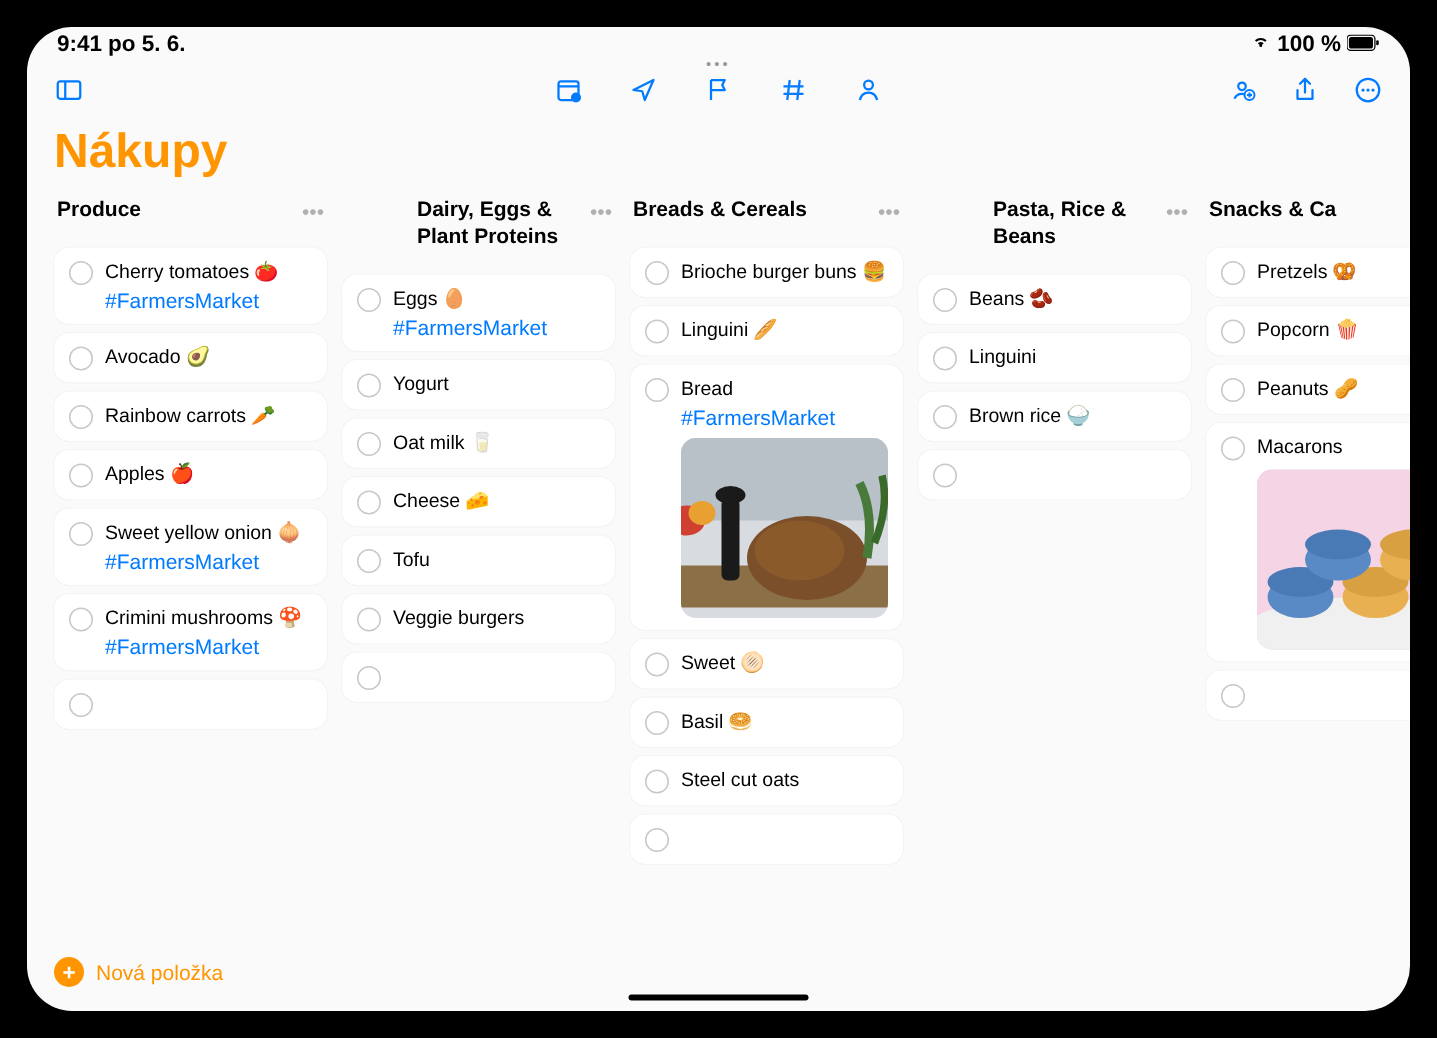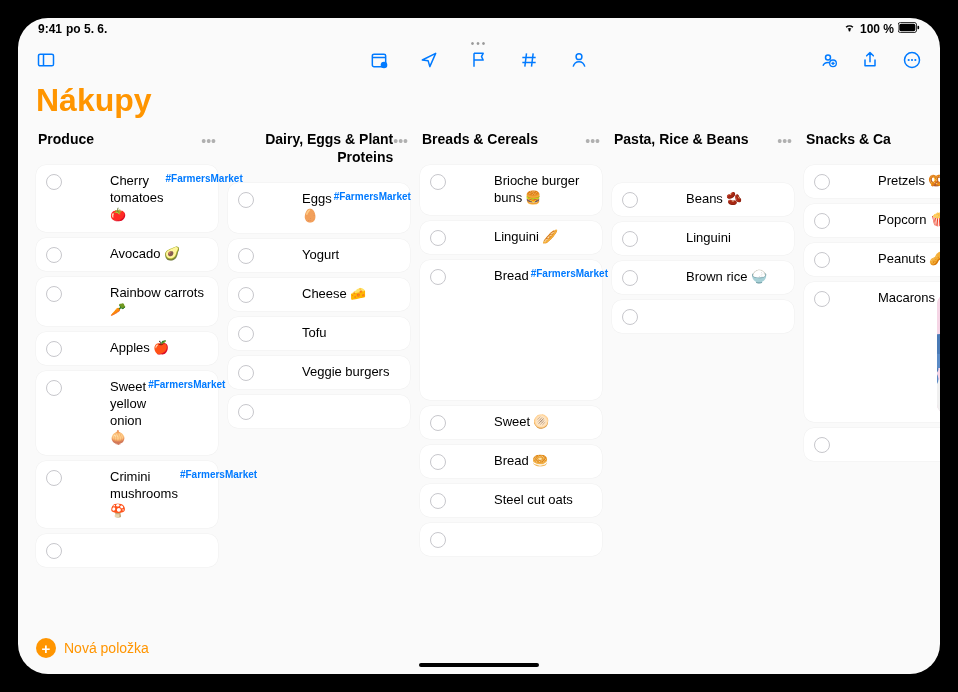--- a/index.html
+++ b/index.html
@@ -29,21 +29,21 @@
   position: relative;
   display: flex;
   flex-direction: column;
 }
 .statusbar {
   height: 22px;
   display: flex;
   justify-content: space-between;
   align-items: center;
   padding: 0 20px;
-  font-size: 12px;
+  font-size: 15px;
   font-weight: 600;
 }
 .statusbar .left, .statusbar .right {
   display: flex;
   align-items: center;
   gap: 4px;
 }
 .pill-dots {
   position: absolute;
   top: 20px;
@@ -95,23 +95,22 @@
   flex-shrink: 0;
   display: flex;
   flex-direction: column;
 }
 .col-header {
   display: flex;
   align-items: flex-start;
   justify-content: space-between;
   padding: 4px 2px 6px 2px;
   min-height: 38px;
-  text-align: right;
-}
-.col-header.tall { min-height: 56px; }
+}
+.col-header.tall { min-height: 56px; margin-left: 48px; }
 .col-title {
   font-size: 14px;
   font-weight: 700;
   line-height: 1.25;
 }
 .col-more { color: #b0b0b0; font-size: 14px; padding-top: 2px; cursor: pointer; }
 .items {
   display: flex;
   flex-direction: column;
   gap: 6px;
@@ -129,23 +128,23 @@
 .item.empty .label { color: transparent; }
 .circle {
   width: 16px;
   height: 16px;
   border: 1.5px solid #c7c7cc;
   border-radius: 50%;
   flex-shrink: 0;
   margin-top: 1px;
   cursor: pointer;
 }
-.item-body { display: flex; flex-direction: row; gap: 2px; flex: 1; margin-left: 40px; }
+.item-body { display: flex; flex-direction: column; gap: 2px; flex: 1; }
 .label { line-height: 1.3; }
-.tag { color: #007aff; font-size: 10px; font-weight: bold; }
+.tag { color: #007aff; font-size: 14px; }
 .item-img {
   border-radius: 10px;
   overflow: hidden;
   background: #ddd;
   margin-top: 4px;
   height: 120px;
 }
 .item-img svg { width: 100%; height: 100%; display: block; }
 .bottom-bar {
   height: 46px;
@@ -334,20 +333,26 @@
               <div class="circle"></div>
               <div class="item-body">
                 <div class="label">Eggs 🥚</div>
                 <div class="tag">#FarmersMarket</div>
               </div>
             </div>
             <div class="item">
               <div class="circle"></div>
               <div class="item-body">
                 <div class="label">Yogurt</div>
+              </div>
+            </div>
+            <div class="item">
+              <div class="circle"></div>
+              <div class="item-body">
+                <div class="label">Oat milk 🥛</div>
               </div>
             </div>
             <div class="item">
               <div class="circle"></div>
               <div class="item-body">
                 <div class="label">Cheese 🧀</div>
               </div>
             </div>
             <div class="item">
               <div class="circle"></div>
@@ -411,21 +416,21 @@
             </div>
             <div class="item">
               <div class="circle"></div>
               <div class="item-body">
                 <div class="label">Sweet 🫓</div>
               </div>
             </div>
             <div class="item">
               <div class="circle"></div>
               <div class="item-body">
-                <div class="label">Bread 🥯</div>
+                <div class="label">Basil 🥯</div>
               </div>
             </div>
             <div class="item">
               <div class="circle"></div>
               <div class="item-body">
                 <div class="label">Steel cut oats</div>
               </div>
             </div>
             <div class="item empty">
               <div class="circle"></div>

